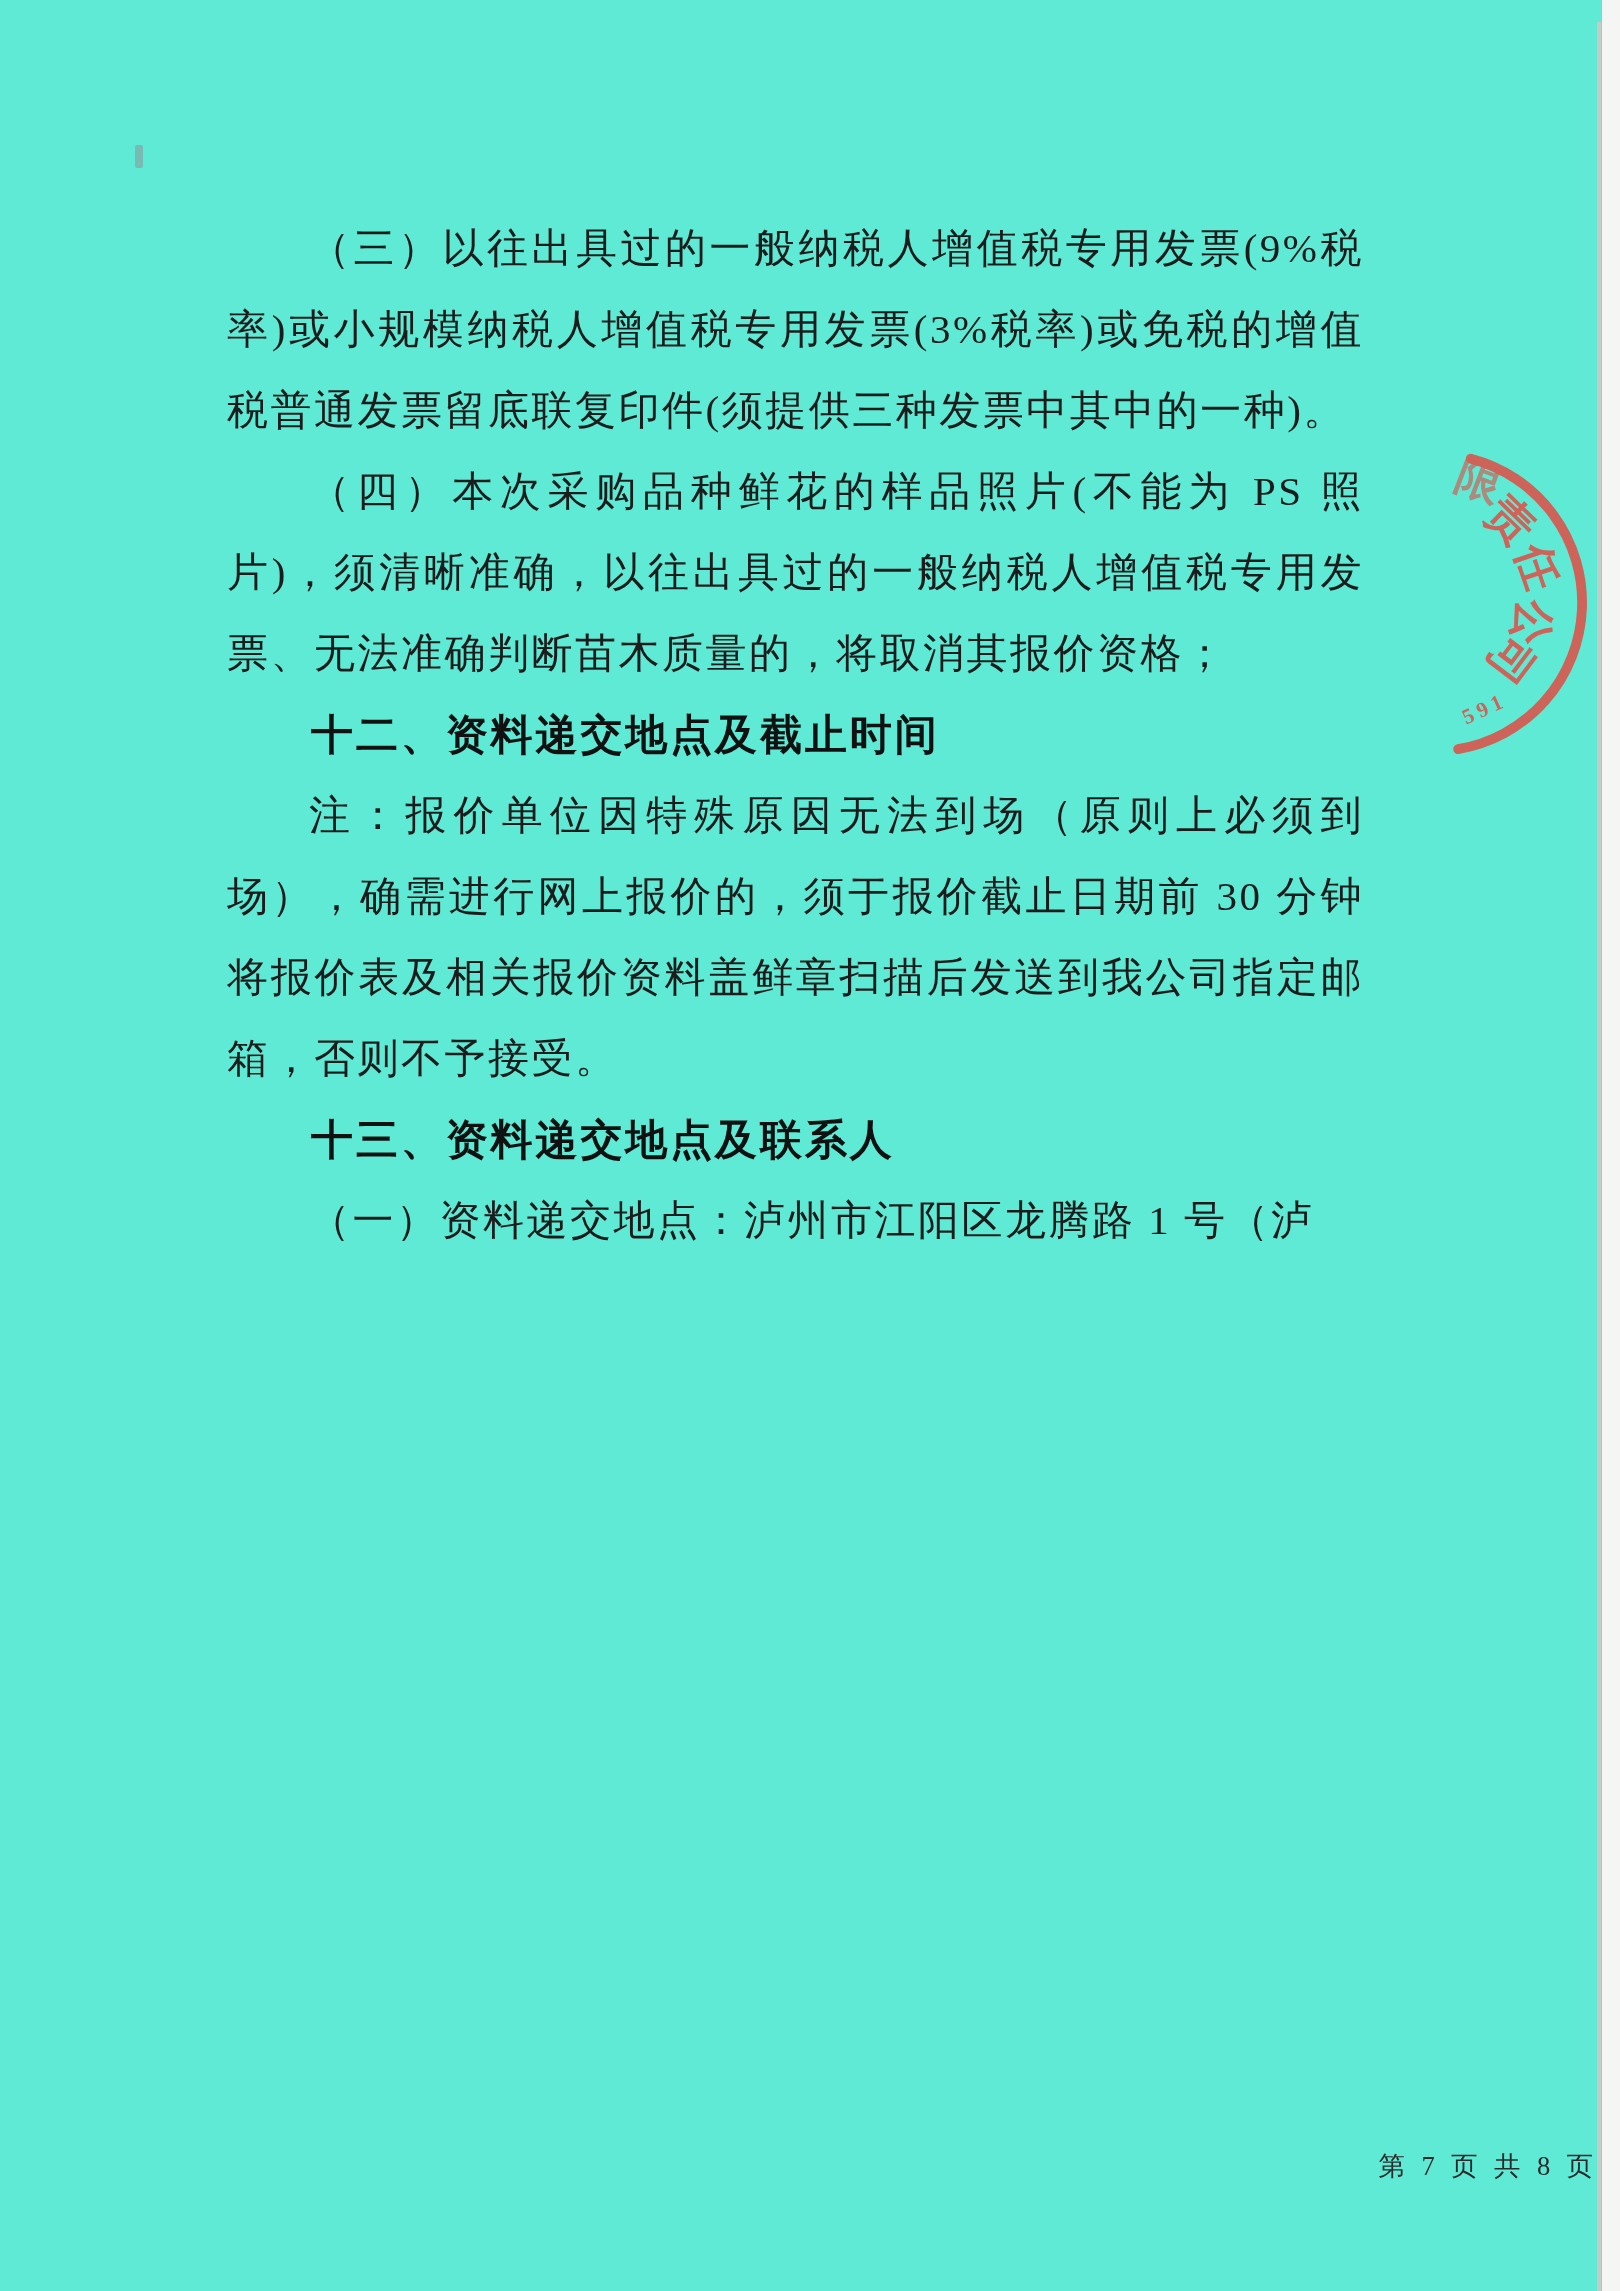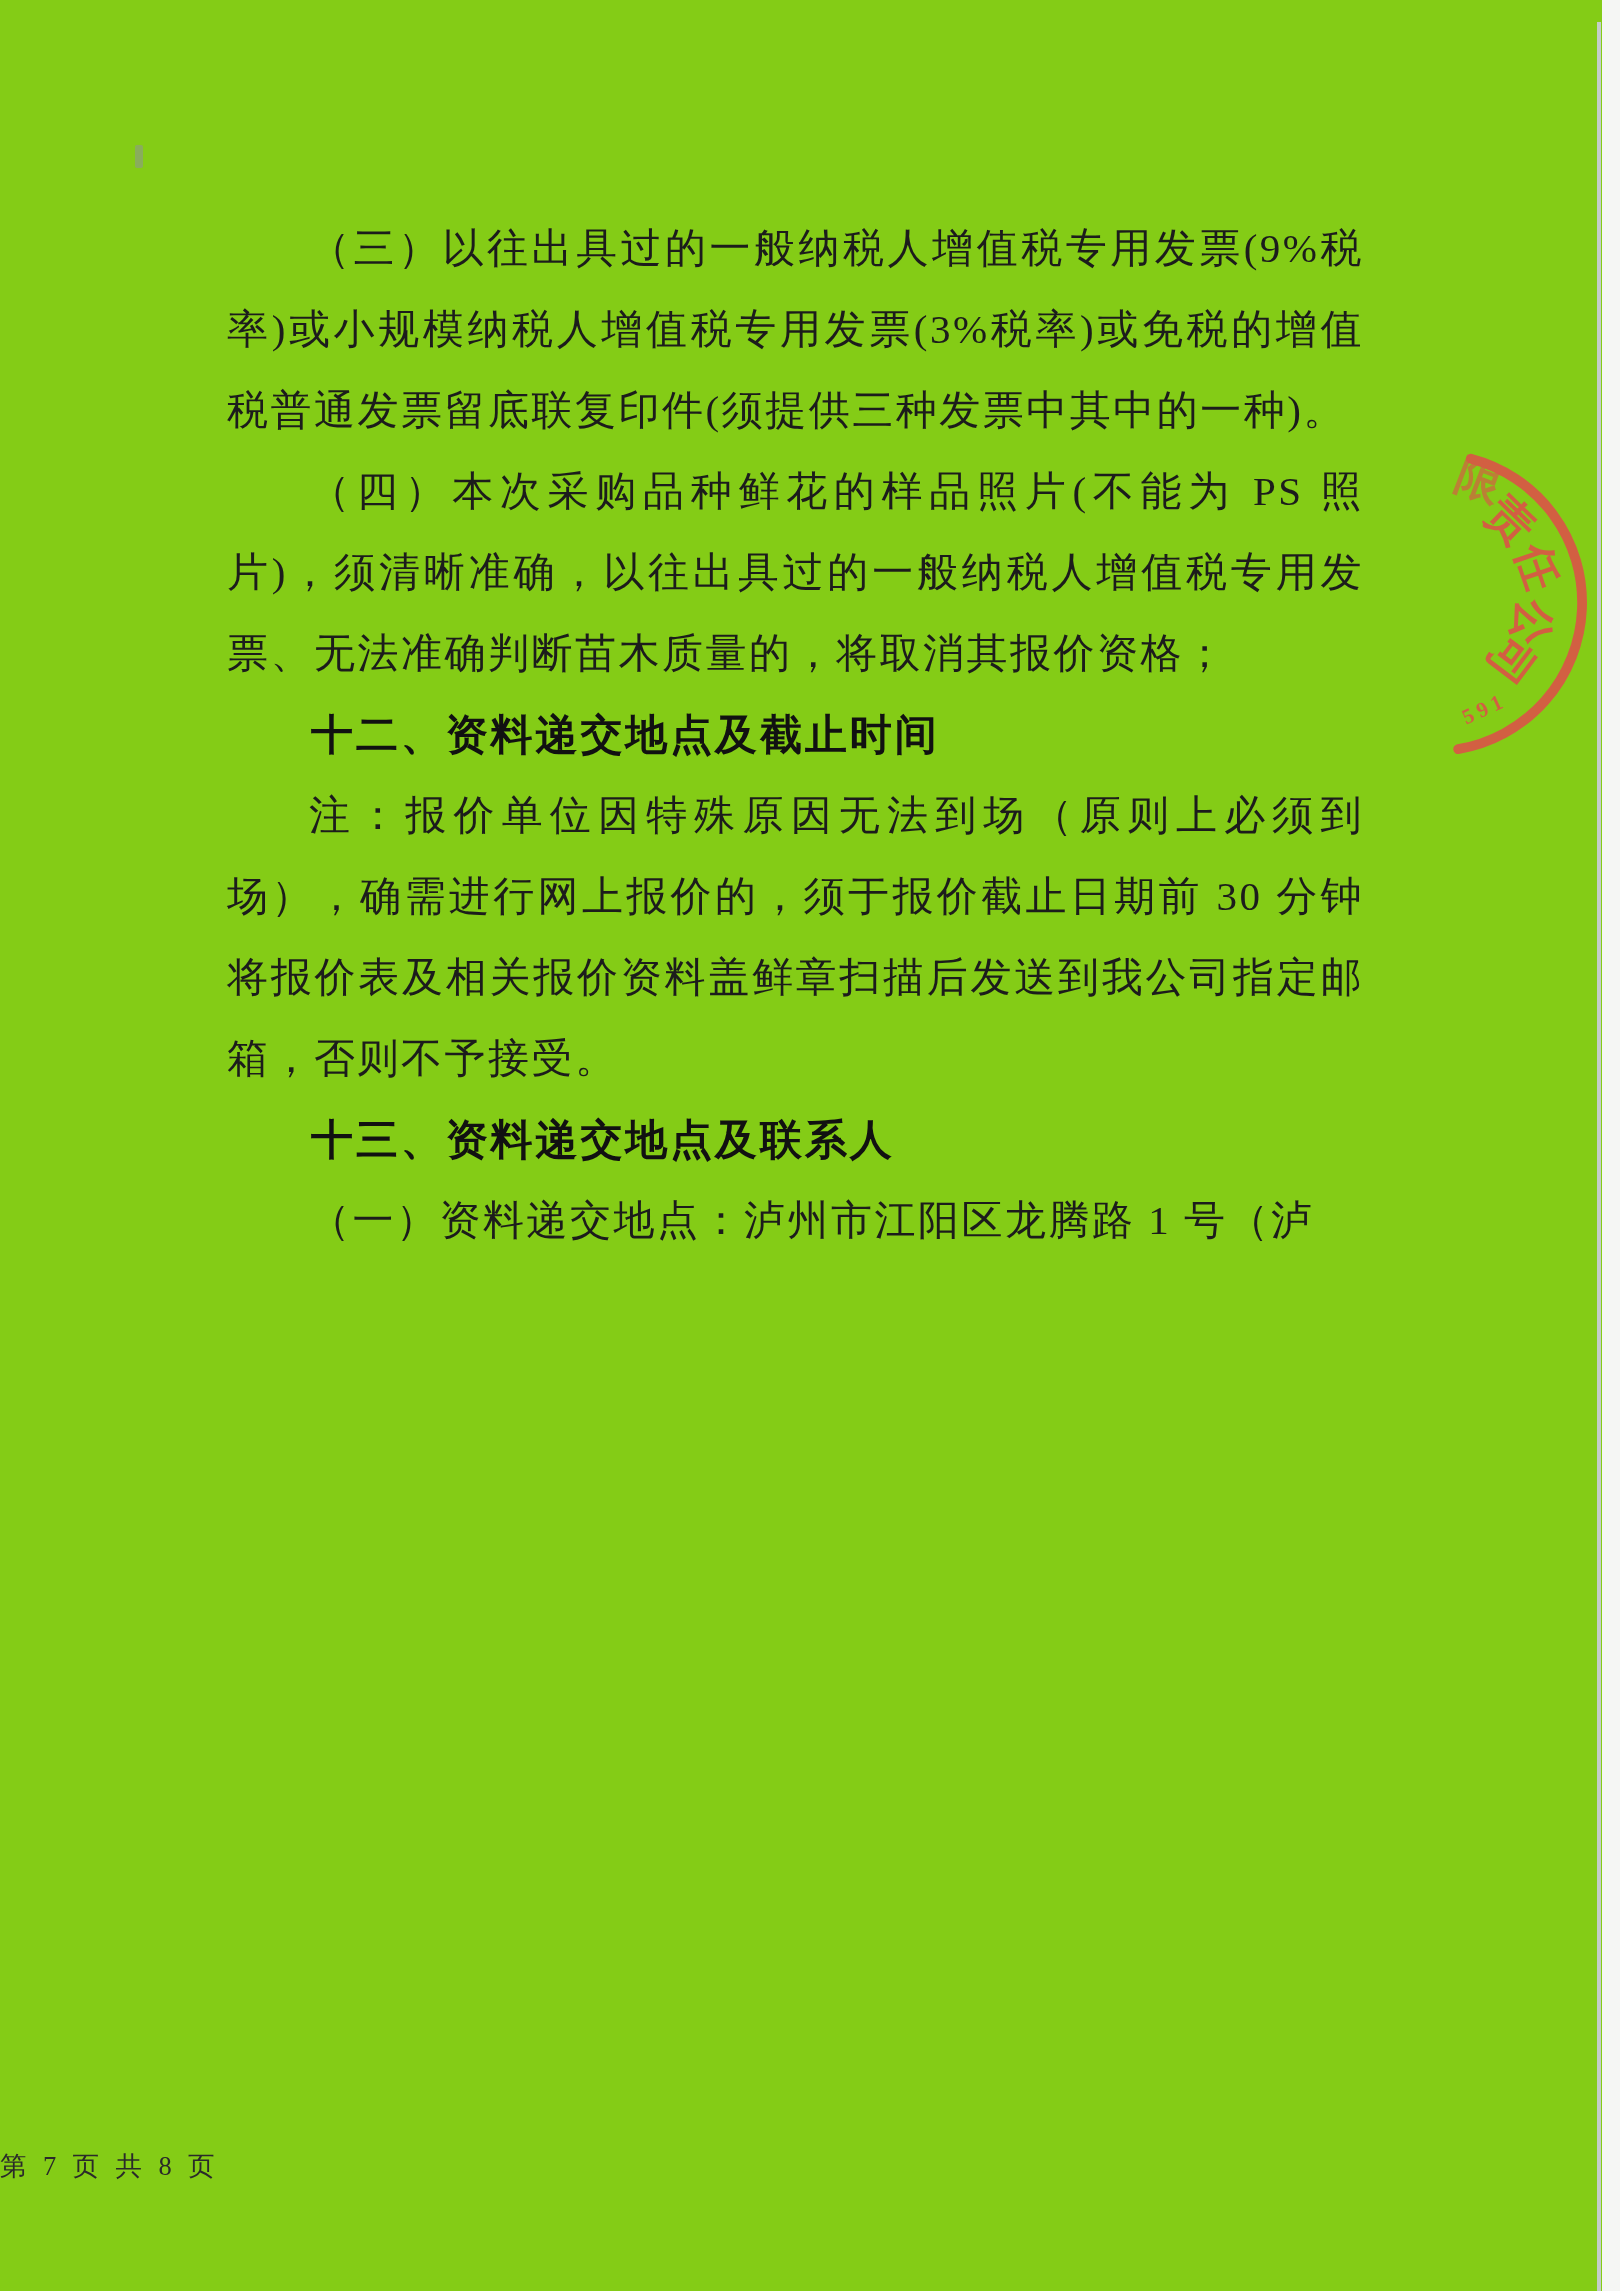--- a/index.html
+++ b/index.html
@@ -4,21 +4,21 @@
 <style>
   html, body {
     margin: 0;
     padding: 0;
     background: #ffffff;
   }
   .page {
     position: relative;
     width: 1620px;
     height: 2292px;
-    background: #84cc16;
+    background: #5eead4;
     overflow: hidden;
     font-family: "Liberation Serif", "DejaVu Serif", serif;
     color: #1c1c1c;
   }
   
   .edge-strip {
     position: absolute;
     top: 0;
     left: 1602px;
     width: 18.6px;
@@ -64,21 +64,21 @@
     font-size: 42px;
     font-weight: 700;
     letter-spacing: 2.9px;
     color: #111111;
   }
   .footer {
     position: absolute;
     top: 2148px;
     left: 0;
     width: 1598px;
-    text-align: left;
+    text-align: right;
     font-size: 26.5px;
     letter-spacing: 4.9px;
     color: #2a2a2a;
   }
   .seal {
     position: absolute;
     left: 1421px;
     top: 421px;
     width: 176px;
     height: 363px;

